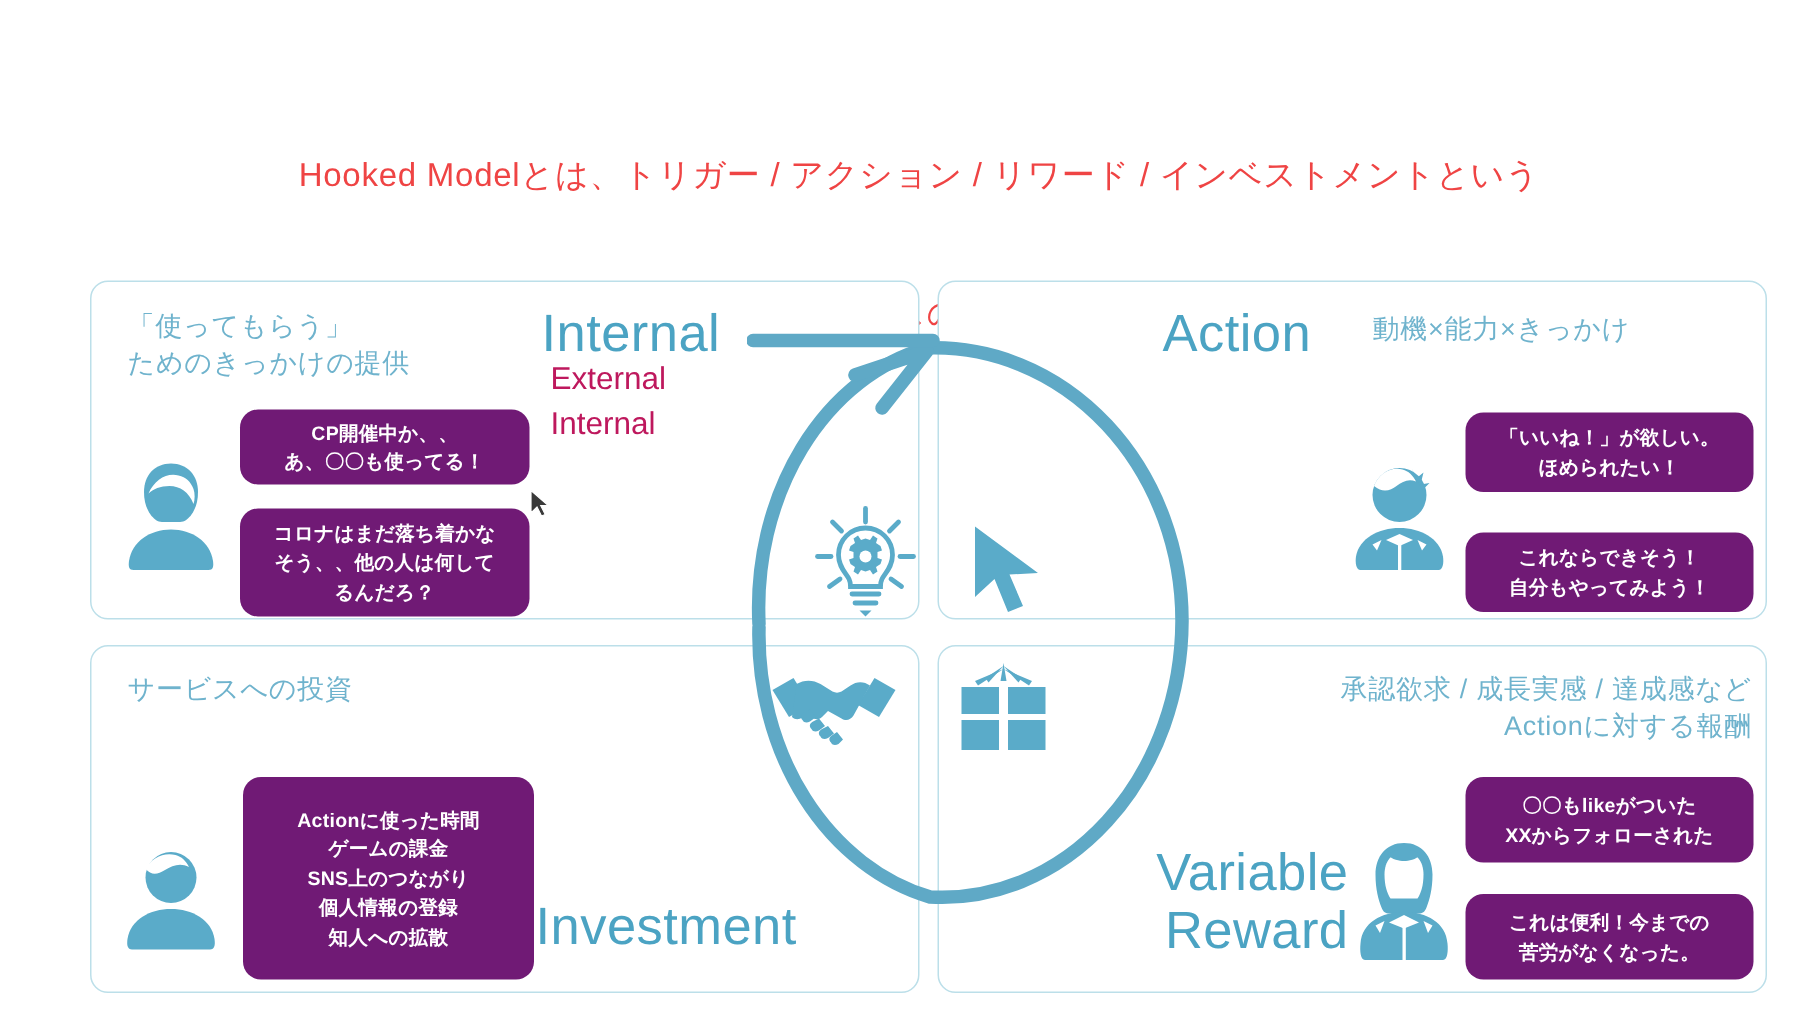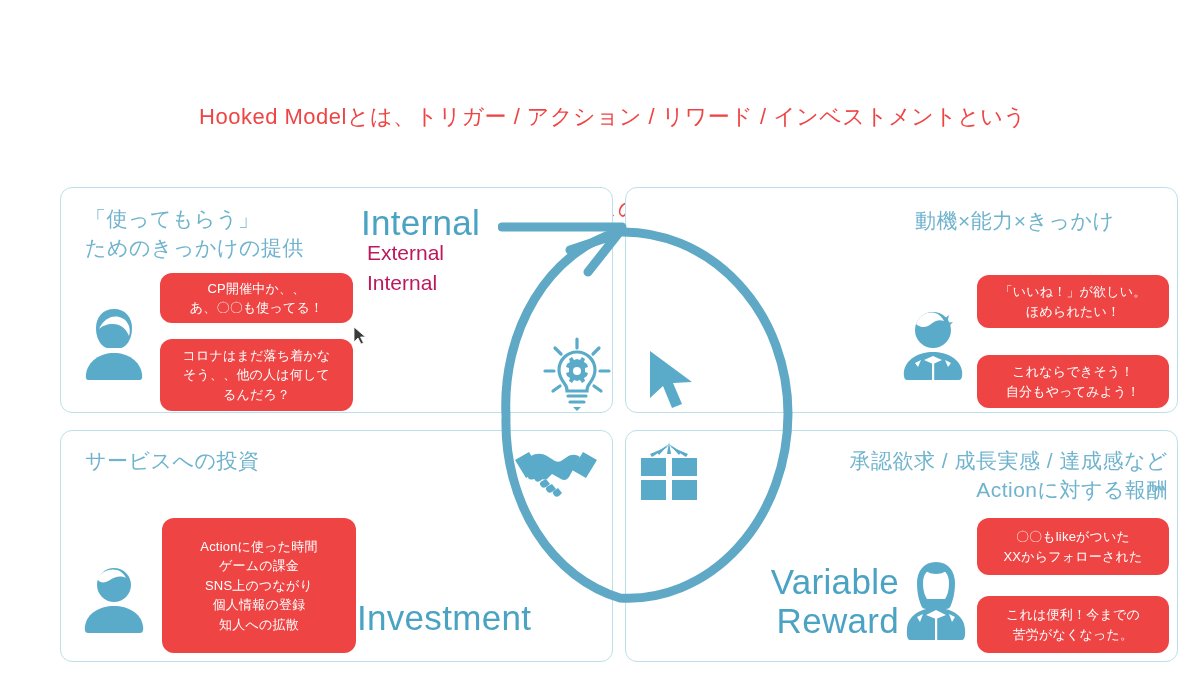--- a/index.html
+++ b/index.html
@@ -44,34 +44,34 @@
   #t-reward {left:757px;top:562px;text-align:right;width:142px;}
 
   .sub-en{
     position:absolute;color:#be185d;font-size:21px;
     line-height:1.42;white-space:pre;
   }
   #s-trigger{left:367px;top:238px;}
 
   
   .jp-head{
-    position:absolute;color:#6fb3cd;font-size:21px;
+    position:absolute;color:#6fb3cd;font-size:18px;
     line-height:1.38;white-space:pre;letter-spacing:.5px;
   }
   #h-trigger{left:85px; top:205px;}
   #h-action {left:915px;top:207px;}
   #h-invest {left:85px; top:447px;}
   #h-reward {left:793px;top:447px;text-align:right;width:375px;}
 
   
   .bubble{
-    position:absolute;background:#ef4444;border-radius:12px;
+    position:absolute;background:#701a75;border-radius:12px;
     color:#ffffff;display:flex;align-items:center;justify-content:center;
     text-align:center;font-size:13px;line-height:1.5;
-    white-space:pre;box-sizing:border-box;letter-spacing:.2px;
+    white-space:pre;box-sizing:border-box;letter-spacing:.2px;font-weight:bold;
   }
   #b-t1{left:160px;top:273px;width:193px;height:50px;}
   #b-t2{left:160px;top:339px;width:193px;height:72px;}
   #b-a1{left:977px;top:275px;width:192px;height:53px;}
   #b-a2{left:977px;top:355px;width:192px;height:53px;text-align:center;}
   #b-i1{left:162px;top:518px;width:194px;height:135px;}
   #b-r1{left:977px;top:518px;width:192px;height:57px;}
   #b-r2{left:977px;top:596px;width:192px;height:57px;}
 
   
@@ -156,20 +156,21 @@
     <g fill="#5aabc9">
       <path d="M40 26l3 1 2-3 3 2-1 3 3 2 1 3-3 1 0 4 3 1-1 3-3 2 1 3-3 2-2-3-3 1-3-1-2 3-3-2 1-3-3-2-1-3 3-1 0-4-3-1 1-3 3-2-1-3 3-2 2 3z"></path>
       <circle cx="40" cy="38" r="4" fill="#ffffff"></circle>
     </g>
   </svg>
 
   <svg id="mouse-artifact" viewBox="0 0 14 20">
     <path d="M1 1 L1 16 L5 12 L8 18 L10.5 17 L7.5 11 L12.5 11 Z" fill="#3a3a3a" stroke="#ffffff" stroke-width="0.8"></path>
   </svg>
 
+  <div class="big-title" id="t-action">Action</div>
   <div class="jp-head" id="h-action">動機×能力×きっかけ</div>
 
   <div class="bubble" id="b-a1">「いいね！」が欲しい。
 ほめられたい！</div>
   <div class="bubble" id="b-a2">これならできそう！
 自分もやってみよう！</div>
 
   <svg class="icon" id="ic-cursor" viewBox="0 0 56 64">
     <path d="M5 3 L5 50 L18 38 L27 60 L37 56 L28 35 L47 34 Z" fill="#5aabc9"></path>
   </svg>

